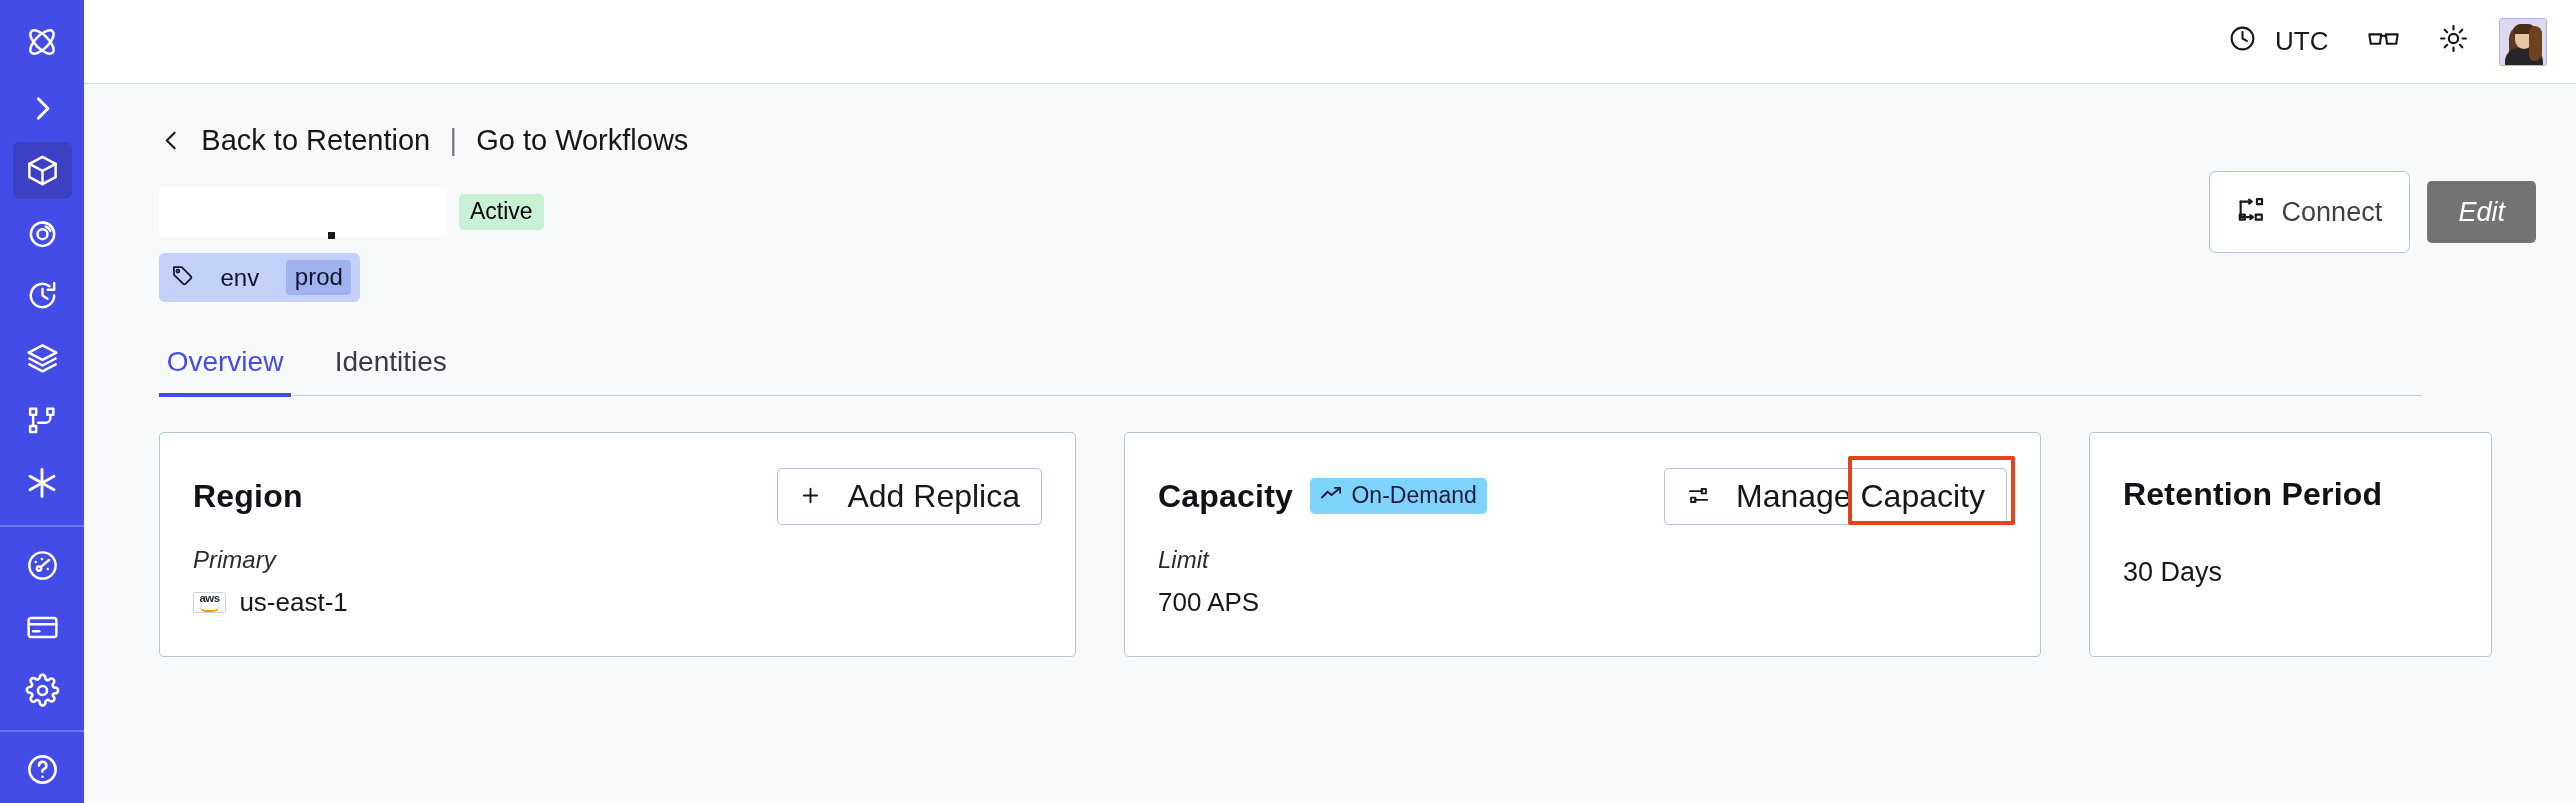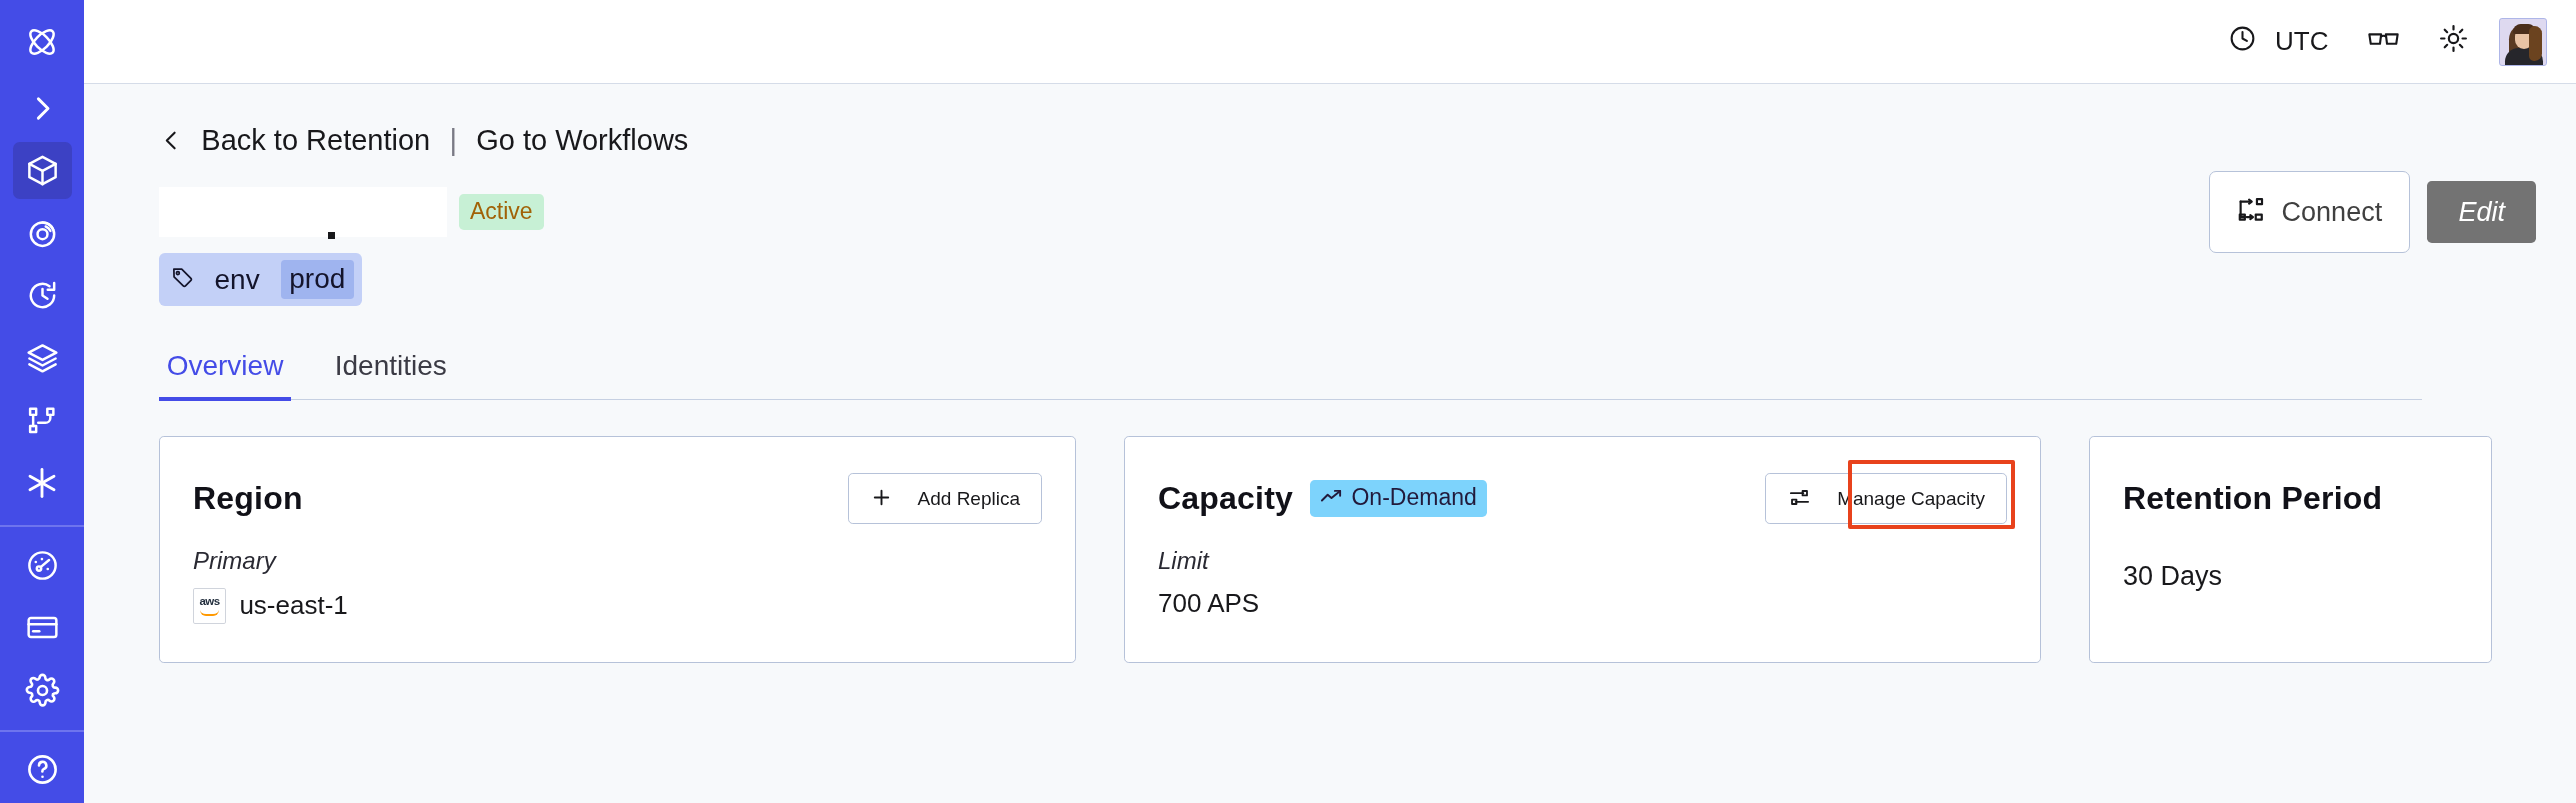--- a/index.html
+++ b/index.html
@@ -102,21 +102,21 @@
     width: 288px; height: 50px;
     background: #ffffff;
     position: relative;
   }
   .title-dot {
     position: absolute; left: 169px; bottom: -1.9px;
     width: 6.7px; height: 6.7px; background: #18181b;
   }
   .badge-active {
     margin-left: 11.5px;
-    background: #c7f0d5; color: #a16207;
+    background: #c7f0d5; color: #000000;
     font-size: 23px;
     padding: 5.8px 11.5px 7.7px 11.5px;
     border-radius: 4.8px;
     line-height: 1;
   }
   .title-actions {
     margin-left: auto;
     display: flex; align-items: center; gap: 17.3px;
   }
   .btn {
@@ -137,26 +137,26 @@
     background: #737373;
     color: #ffffff;
     border: none;
     border-radius: 4.8px;
     padding: 17.3px 31px;
     font-style: italic;
   }
 
   .tags-row { margin-top: 15.3px; display: flex; gap: 11.5px; }
   .tag-chip {
-    display: inline-flex; align-items: center; gap: 21px;
+    display: inline-flex; align-items: center; gap: 27px;
     background: #c3d0f7;
     color: #14142b;
     border-radius: 5.8px;
     padding: 6.7px 8.6px 6.7px 11.5px;
-    font-size: 28px;
+    font-size: 24px;
     line-height: 1;
     cursor: pointer;
   }
   .tag-chip .tag-val {
     background: #9fb4ef;
     border-radius: 3.8px;
     padding: 4.8px 8.6px 6.7px 8.6px;
   }
 
   
@@ -211,38 +211,38 @@
     padding: 5.8px 10.5px 7.7px 9.6px;
     border-radius: 4.8px;
     line-height: 1;
   }
   .card-head-action { margin-left: auto; }
   .btn-card {
     background: #ffffff;
     border: 1.9px solid #b6c2d9;
     border-radius: 4.8px;
     padding: 11.5px 21px;
-    font-size: 19px;
+    font-size: 32px;
     display: inline-flex; align-items: center; gap: 25px;
     cursor: pointer;
     color: #18181b;
     line-height: 1;
   }
   .card-label {
     font-size: 24px; color: #2a2a33;
     margin-top: 21px;
     font-style: italic;
   }
   .card-value {
     font-size: 26px; color: #18181b;
     margin-top: 13.4px;
     display: flex; align-items: center; gap: 13.4px;
   }
   .aws-logo {
-    width: 33px; height: 36px;
+    width: 33px; height: 21px;
     border: 1px solid #d0d4dc;
     border-radius: 1.9px;
     background: #fff;
     display: flex; flex-direction: column;
     align-items: center; justify-content: center;
     flex: 0 0 33px;
   }
   .aws-logo .aws-text {
     font-size: 11.5px; font-weight: 700; color: #232f3e;
     letter-spacing: -0.5px; line-height: 1;

